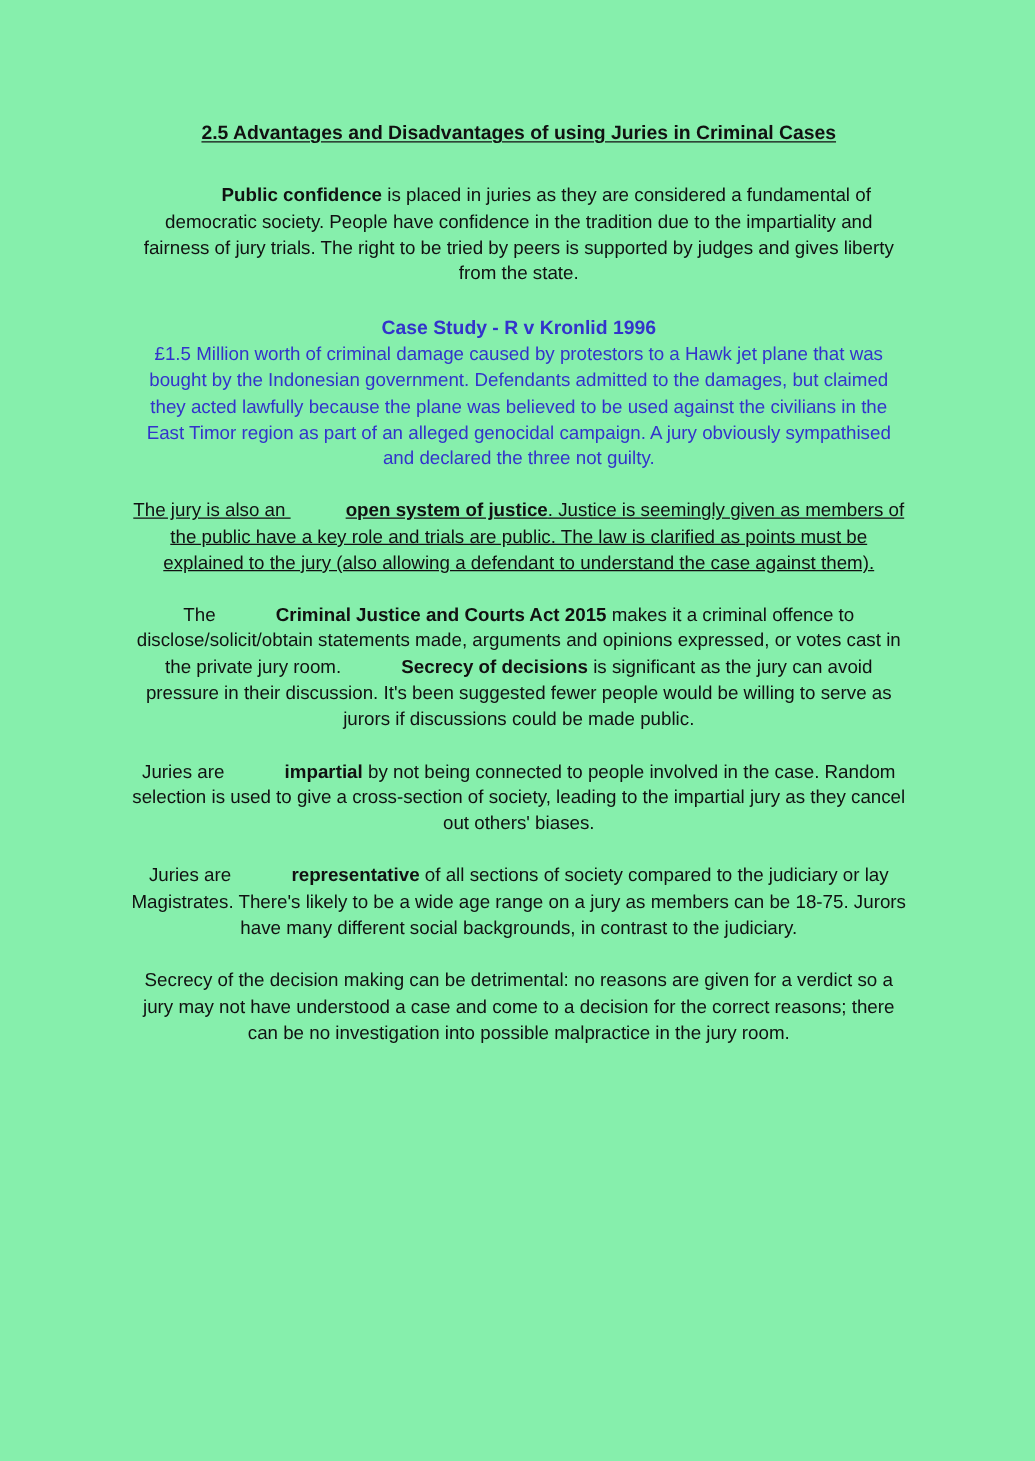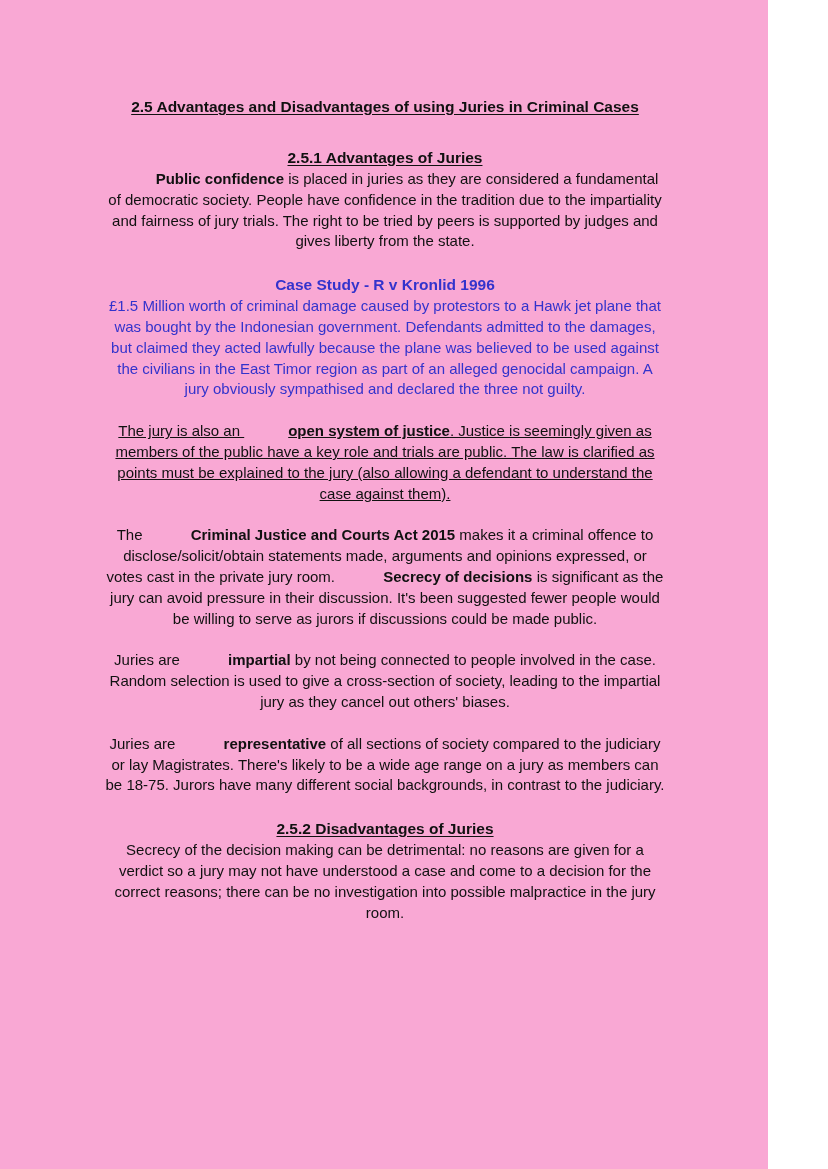--- a/index.html
+++ b/index.html
@@ -9,23 +9,23 @@
   }
   body {
     width: 828px;
     height: 1169px;
     font-family: "Liberation Sans", sans-serif;
     color: #111111;
     -webkit-font-smoothing: antialiased;
   }
   .page {
     position: relative;
-    width: 768px;
+    width: 828px;
     height: 1169px;
-    background: #f9a8d4;
+    background: #86efac;
     box-sizing: border-box;
     padding: 96px 103px 0 105px;
   }
   .doc-title {
     font-size: 15.5px;
     line-height: 21px;
     text-align: center;
     text-decoration: underline;
     text-underline-offset: 2px;
     margin: 0 0 30px 0;
@@ -78,36 +78,34 @@
     margin-left: 44px;
   }
 </style>
 </head>
 <body>
 
 <div class="page">
 
   <h1 class="doc-title">2.5 Advantages and Disadvantages of using Juries in Criminal Cases</h1>
 
-  <h2 class="section-heading">2.5.1 Advantages of Juries</h2>
 
   <p class="para"><b>Public confidence</b><span> is placed in juries as they are considered a fundamental of democratic society. People have confidence in the tradition due to the impartiality and fairness of jury trials. The right to be tried by peers is supported by judges and gives liberty from the state.</span></p>
 
 
   <div class="block-case">
     <h3 class="case-heading" style="color: rgb(51, 51, 204);">Case Study - R v Kronlid 1996</h3>
     <p class="case-body" style="color: rgb(51, 51, 204);">£1.5 Million worth of criminal damage caused by protestors to a Hawk jet plane that was bought by the Indonesian government. Defendants admitted to the damages, but claimed they acted lawfully because the plane was believed to be used against the civilians in the East Timor region as part of an alleged genocidal campaign. A jury obviously sympathised and declared the three not guilty.</p>
   </div>
 
   <p class="para gap-before"><span>The jury is also an </span><b>open system of justice</b><span>. Justice is seemingly given as members of the public have a key role and trials are public. The law is clarified as points must be explained to the jury (also allowing a defendant to understand the case against them).</span></p>
 
   <p class="para"><span>The </span><b>Criminal Justice and Courts Act 2015</b><span> makes it a criminal offence to disclose/solicit/obtain statements made, arguments and opinions expressed, or votes cast in the private jury room. </span><b>Secrecy of decisions</b><span> is significant as the jury can avoid pressure in their discussion. It's been suggested fewer people would be willing to serve as jurors if discussions could be made public.</span></p>
 
   <p class="para"><span>Juries are </span><b>impartial</b><span> by not being connected to people involved in the case. Random selection is used to give a cross-section of society, leading to the impartial jury as they cancel out others' biases.</span></p>
 
   <p class="para"><span>Juries are </span><b>representative</b><span> of all sections of society compared to the judiciary or lay Magistrates. There's likely to be a wide age range on a jury as members can be 18-75. Jurors have many different social backgrounds, in contrast to the judiciary.</span></p>
 
   <div class="block-section">
-    <h2 class="section-heading">2.5.2 Disadvantages of Juries</h2>
     <p class="para">Secrecy of the decision making can be detrimental: no reasons are given for a verdict so a jury may not have understood a case and come to a decision for the correct reasons; there can be no investigation into possible malpractice in the jury room.</p>
   </div>
 
 </div>
 
 </body></html>

